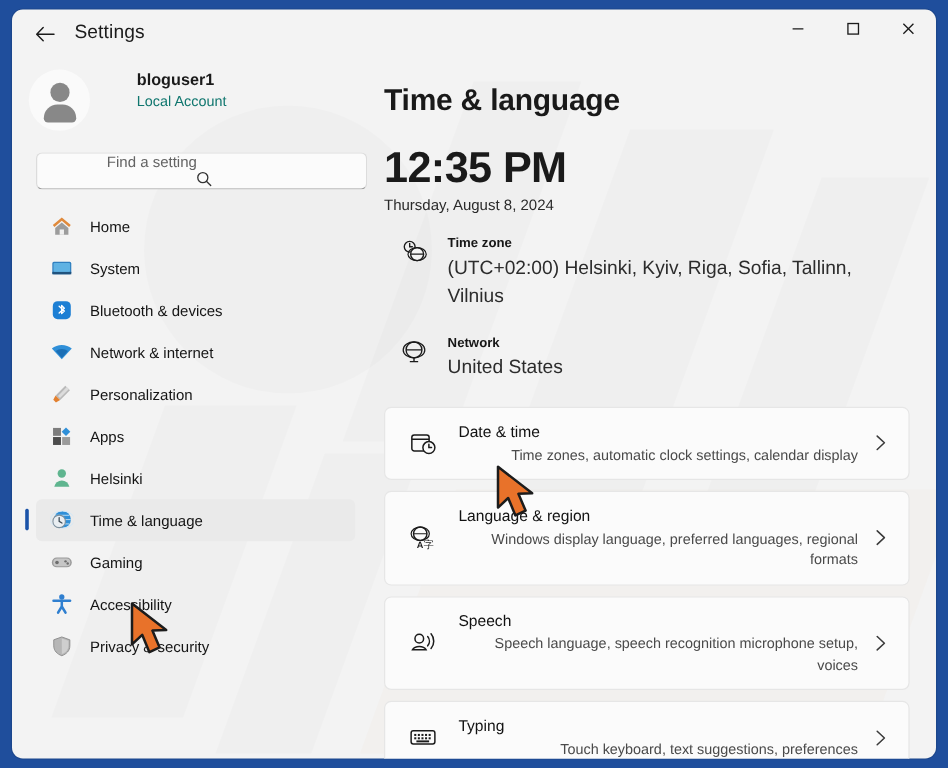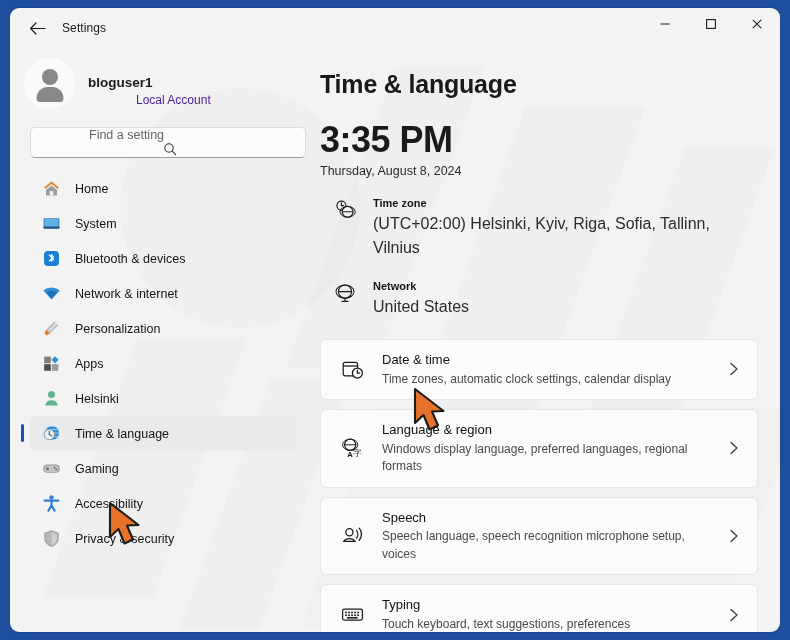--- a/index.html
+++ b/index.html
@@ -62,21 +62,21 @@
   .back-btn {
     width: 34px; height: 30px;
     margin-left: 10px;
     display: flex; align-items: center; justify-content: center;
     border-radius: 5px;
     cursor: pointer;
   }
   .back-btn svg { display: block; }
   .app-title {
     margin-left: 8px;
-    font-size: 12px;
+    font-size: 16px;
     color: #1b1b1b;
     letter-spacing: .1px;
   }
   .win-controls {
     margin-left: auto;
     display: flex; height: 40px;
   }
   .wc {
     width: 46px; height: 32px;
     display: flex; align-items: center; justify-content: center;
@@ -88,22 +88,23 @@
   .body { display: flex; height: 584px; position: relative; z-index: 4; }
 
   
   .sidebar {
     width: 300px;
     flex: 0 0 300px;
     padding-top: 2px;
     position: relative;
   }
   .account {
-    display: flex; align-items: flex-end;
+    display: flex; align-items: flex-start;
     padding: 8px 0 10px 14px;
+    gap: 26px;
   }
   .avatar {
     width: 51px; height: 51px;
     border-radius: 50%;
     background: #fafafa;
     position: relative;
     flex: 0 0 51px;
   }
   .avatar .head {
     position: absolute; left: 50%; top: 11px;
@@ -113,21 +114,21 @@
   }
   .avatar .shoulders {
     position: absolute; left: 50%; top: 29px;
     transform: translateX(-50%);
     width: 27px; height: 15px;
     background: #888;
     border-radius: 13px 13px 4px 4px;
   }
   .acct-text { margin-left: 13px; }
   .acct-name { font-size: 13.5px; font-weight: bold; color: #1a1a1a; line-height: 1.35; }
-  .acct-type { font-size: 12px; color: #4c1d95; line-height: 1.4; margin-left: 48px; }
+  .acct-type { font-size: 12px; color: #0f766e; line-height: 1.4; }
 
   .searchwrap { padding: 8px 14px 0 20px; }
   .searchbox {
     height: 31px;
     background: #fbfbfb;
     border: 1px solid #dcdcdc;
     border-bottom-color: #9a9a9a;
     border-radius: 5px;
     display: flex; align-items: center;
     padding: 0 9px 0 12px;
@@ -223,21 +224,21 @@
     margin-bottom: 9px;
     cursor: pointer;
     min-height: 61px;
   }
   .card-icon {
     width: 30px; flex: 0 0 30px;
     display: flex; align-items: center; justify-content: center;
   }
   .card-text { margin-left: 15px; flex: 1; padding-right: 10px; }
   .card-title { font-size: 13px; color: #121212; line-height: 1.45; }
-  .card-sub { font-size: 12px; color: #4a4a4a; line-height: 1.45; margin-top: 1px; }
+  .card-sub { font-size: 12px; color: #4a4a4a; line-height: 1.45; margin-top: 1px; text-align: right; }
   .chev { flex: 0 0 18px; display: flex; justify-content: center; color: #3b3b3b; }
 
   
   .cursor { position: absolute; z-index: 40; pointer-events: none; }
   .cursor-card { left: 400px; top: 378px; }
   .cursor-nav  { left: 95px;  top: 492px; }
 </style>
 </head>
 <body>
 
@@ -438,21 +439,21 @@
             </span>
             <span class="navlabel">Privacy &amp; security</span>
           </div>
 
         </div>
       </div>
 
       <div class="main">
 
         <div class="page-title">Time &amp; language</div>
-        <div class="clock">3:35 PM</div>
+        <div class="clock">12:35 PM</div>
         <div class="datetext">Thursday, August 8, 2024</div>
 
         <div class="inforow">
           <span class="info-icon">
             <svg width="22" height="22" viewBox="0 0 22 22">
               <circle cx="7.4" cy="6.6" r="4.5" fill="none" stroke="#1b1b1b" stroke-width="1.15"></circle>
               <path d="M7.4 3.9 V6.6 H9.6" fill="none" stroke="#1b1b1b" stroke-width="1.15" stroke-linecap="round"></path>
               <circle cx="13.6" cy="12.8" r="5.4" fill="#f3f3f3" stroke="#1b1b1b" stroke-width="1.15"></circle>
               <path d="M8.2 12.8 H19 M13.6 7.4 A7.6 5.4 0 0 1 13.6 18.2 A7.6 5.4 0 0 1 13.6 7.4" fill="none" stroke="#1b1b1b" stroke-width="1.0"></path>
             </svg>

